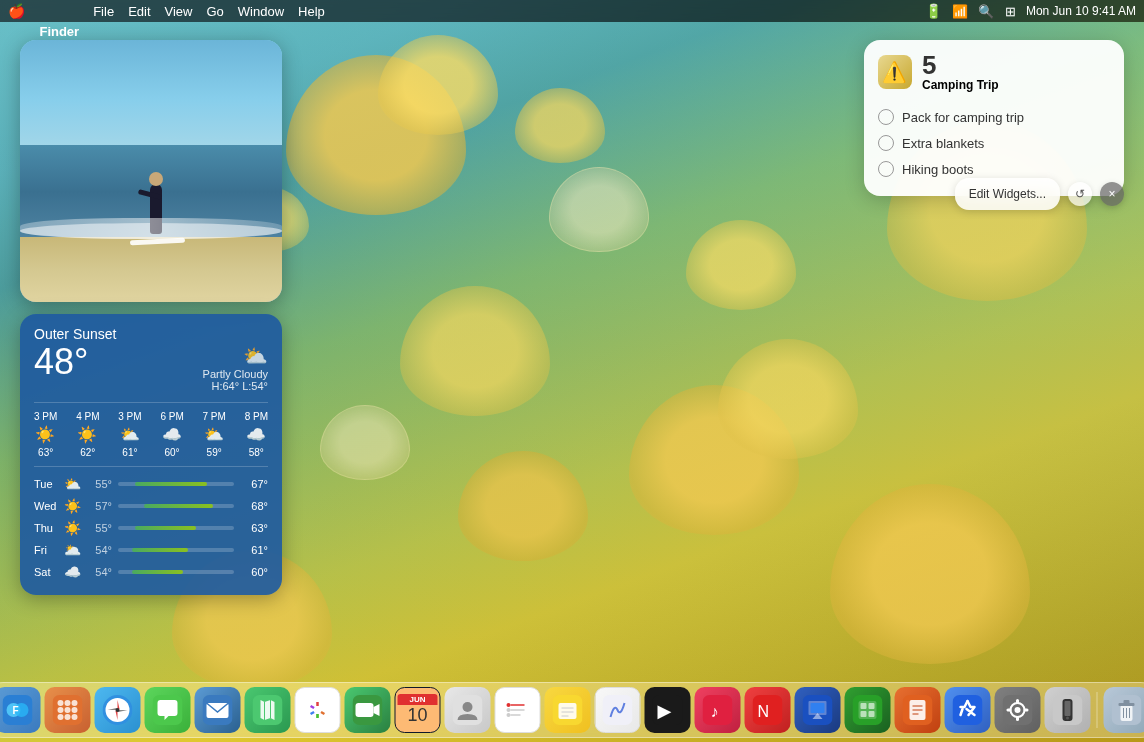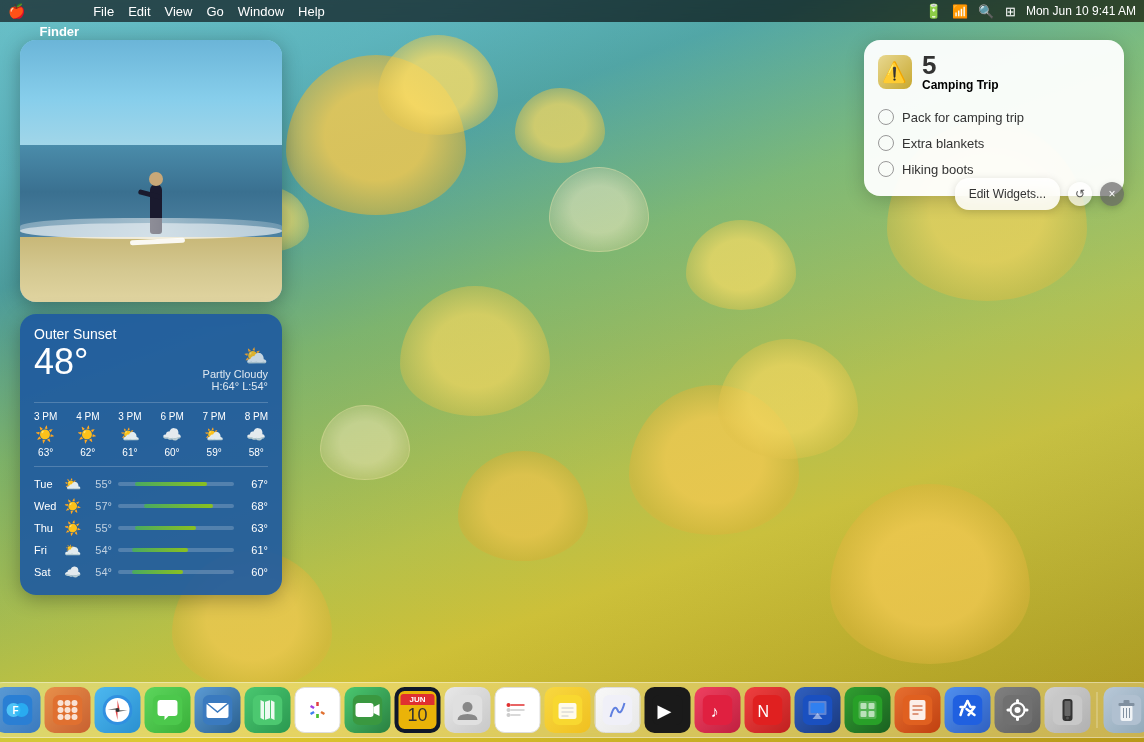--- a/index.html
+++ b/index.html
@@ -659,21 +659,21 @@
   </div>
 
   <div class="dock-icon icon-facetime" title="FaceTime">
     <svg width="30" height="30" viewBox="0 0 30 30">
         <rect width="30" height="30" rx="7" fill="#3a9840"></rect>
         <rect x="3" y="8" width="18" height="14" rx="3" fill="white"></rect>
         <polygon points="21,12 27,9 27,21 21,18" fill="white"></polygon>
       </svg>
   </div>
 
-  <div class="dock-icon" title="Calendar" style="background:#eab308;border:4px solid #0f172a;flex-direction:column;padding:2px;">
+  <div class="dock-icon" title="Calendar" style="background:#fdba74;border:1px solid #0f172a;flex-direction:column;padding:2px;">
     <div style="background:#e03030;width:100%;text-align:center;font-size:8px;color:white;font-weight:600;border-radius:3px 3px 0 0;padding:1px 0;">JUN</div>
     <div style="font-size:18px;font-weight:300;color:#333;line-height:1.2;text-align:center;">10</div>
   </div>
 
   <div class="dock-icon" title="Contacts" style="background:linear-gradient(135deg,#e8e8e8,#c8c8c8);">
     <svg width="30" height="30" viewBox="0 0 30 30">
         <rect width="30" height="30" rx="7" fill="#e0e0e0"></rect>
         <circle cx="15" cy="12" r="5" fill="#888"></circle>
         <path d="M5 25 Q5 19 15 19 Q25 19 25 25" fill="#888"></path>
       </svg>

